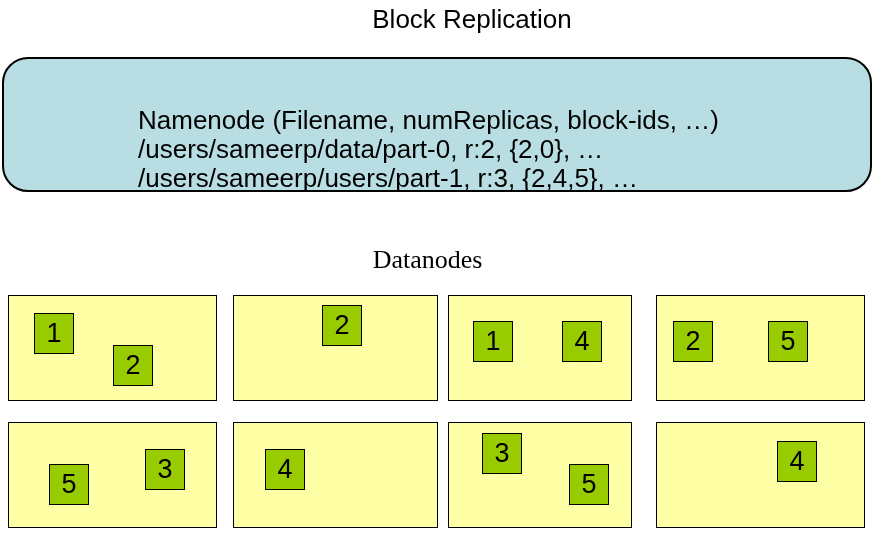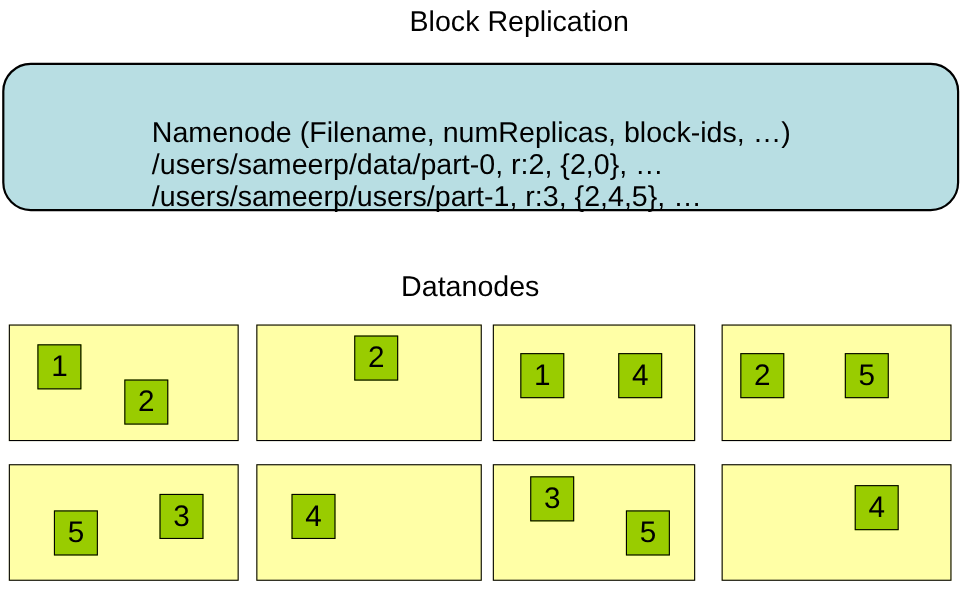--- a/index.html
+++ b/index.html
@@ -52,20 +52,21 @@
   }
   .datanodes-label {
     position: absolute;
     left: 0;
     top: 245px;
     width: 855px;
     text-align: center;
     font-size: 26px;
     line-height: 30px;
     white-space: nowrap;
+    font-family: Liberation Serif, serif;
   }
   .datanode-box {
     position: absolute;
     border: 1.5px solid #000;
     box-sizing: border-box;
   }
   .block-square {
     position: absolute;
     border: 1.5px solid #000;
     box-sizing: border-box;

